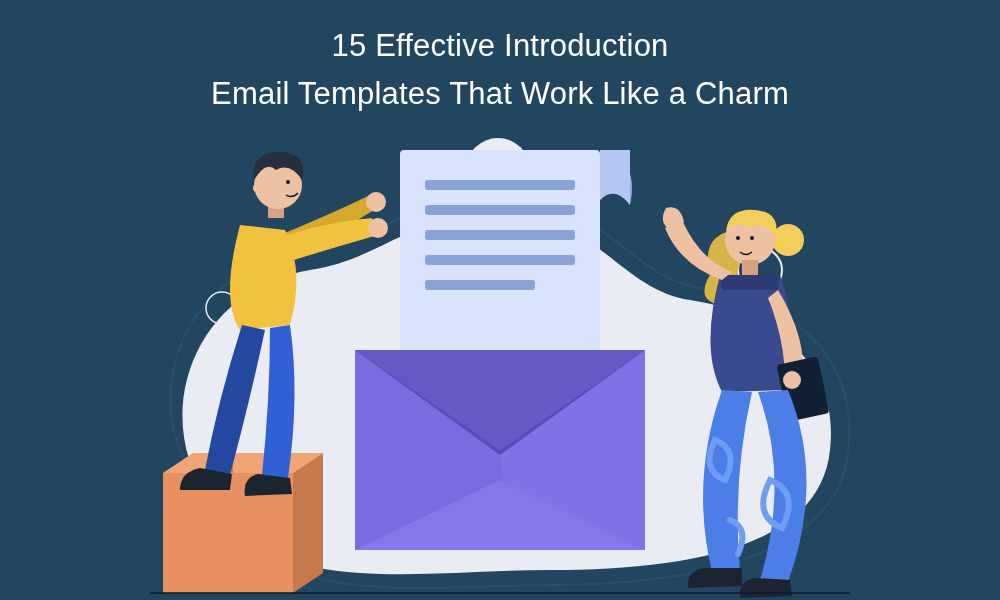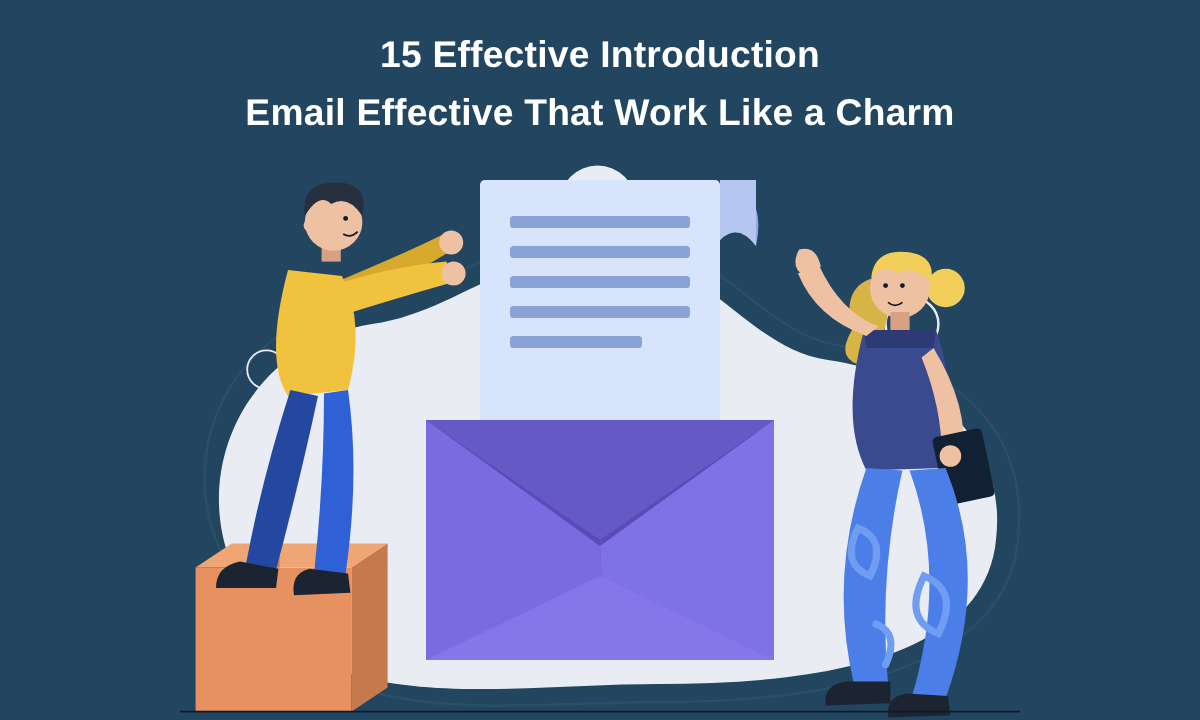--- a/index.html
+++ b/index.html
@@ -12,40 +12,40 @@
     position: relative;
   }
   .title {
     position: absolute;
     top: 22px;
     left: 0;
     width: 100%;
     text-align: center;
     color: #ffffff;
     font-size: 31px;
-    font-weight: 700;
+    font-weight: 400;
     line-height: 1.55;
     letter-spacing: 0.2px;
   }
   .stage {
     position: absolute;
     left: 50%;
     top: 140px;
     width: 760px;
     height: 460px;
     transform: translateX(-50%);
   }
   svg { position: absolute; overflow: visible; }
 </style>
 </head>
 <body>
 
 <h1 class="title">
   <span>15 Effective Introduction</span><br>
-  <span>Email Effective That Work Like a Charm</span>
+  <span>Email Templates That Work Like a Charm</span>
 </h1>
 
 <div class="stage">
 
   <svg width="760" height="460">
 
     <path d="M 90 360
              C 30 280 70 150 190 130
              C 260 120 300 70 380 70
              C 470 70 500 150 570 160

